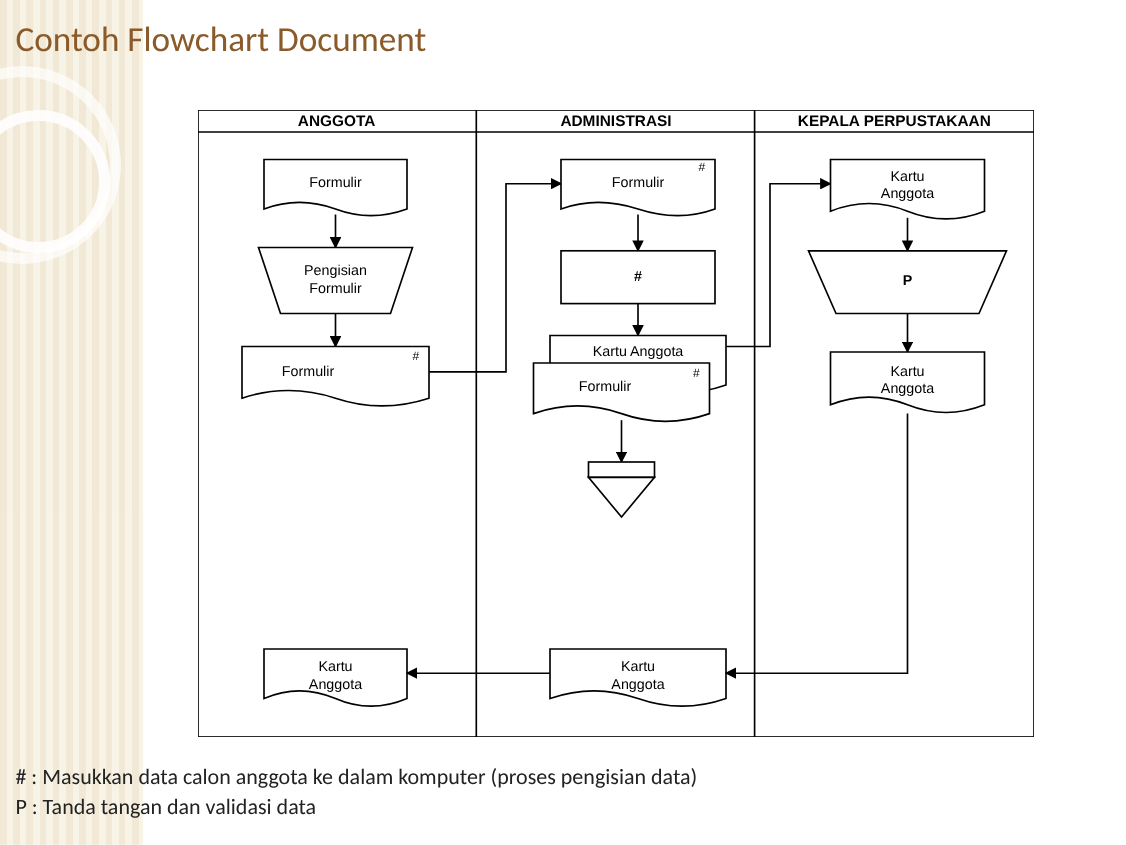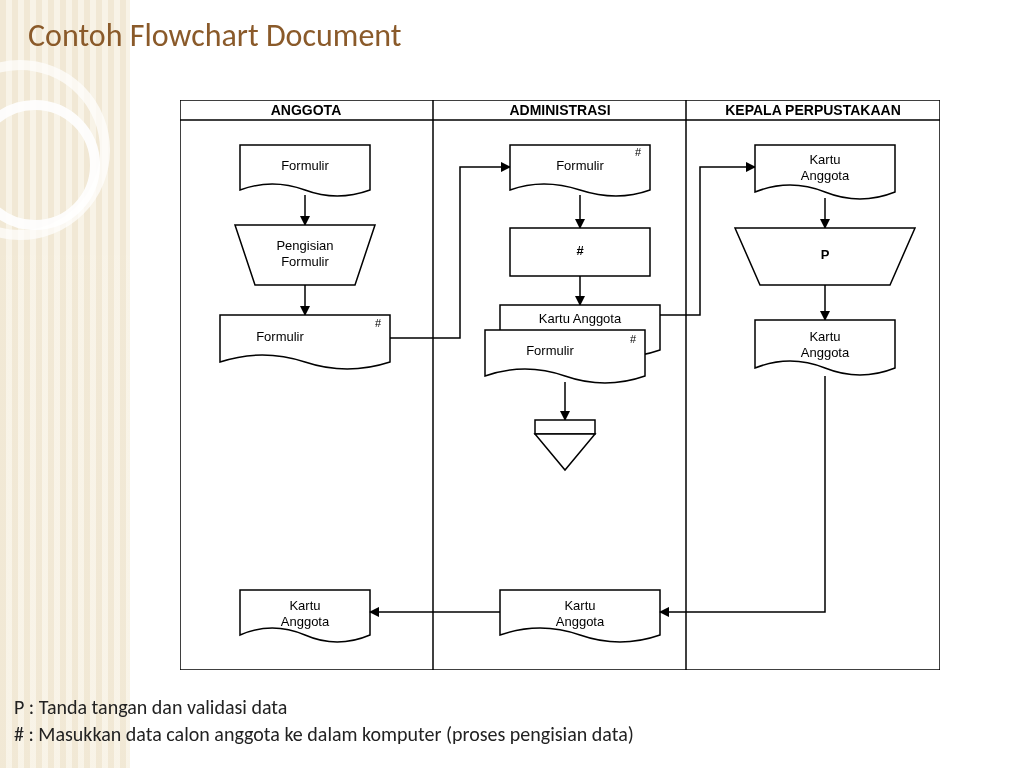--- a/index.html
+++ b/index.html
@@ -26,21 +26,21 @@
   .decor .ring {
     position: absolute;
     border: 10px solid #fff;
     border-radius: 50%;
   }
   .decor .r1 { width: 110px; height:110px; left:-30px; top:100px; opacity:0.9;}
   .decor .r2 { width: 160px; height:160px; left:-70px; top: 60px; opacity:0.7;}
 
   .title {
     position: absolute;
-    left: 28px; top: 16px;
+    left: 14px; top: 16px;
     font-size: 32px;
     color: #8a5a2a;
     z-index: 2;
     font-weight: 400;
   }
 
   .diagram {
     position: absolute;
     left: 132px; top: 100px;
     width: 760px; height: 570px;
@@ -179,15 +179,15 @@
   <path class="stroke" d="M575,220 H715 V268 Q680,282 645,268 Q610,254 575,268 Z"></path>
   <text x="645" y="238">Kartu</text>
   <text x="645" y="254">Anggota</text>
 
   <path class="line" marker-end="url(#arr)" d="M645,276 V512 H480"></path>
 
 </svg>
 </div>
 
 <div class="footer">
+  <div># : Masukkan data calon anggota ke dalam komputer (proses pengisian data)</div>
   <div>P : Tanda tangan dan validasi data</div>
-  <div># : Masukkan data calon anggota ke dalam komputer (proses pengisian data)</div>
 </div>
 
 </body></html>

